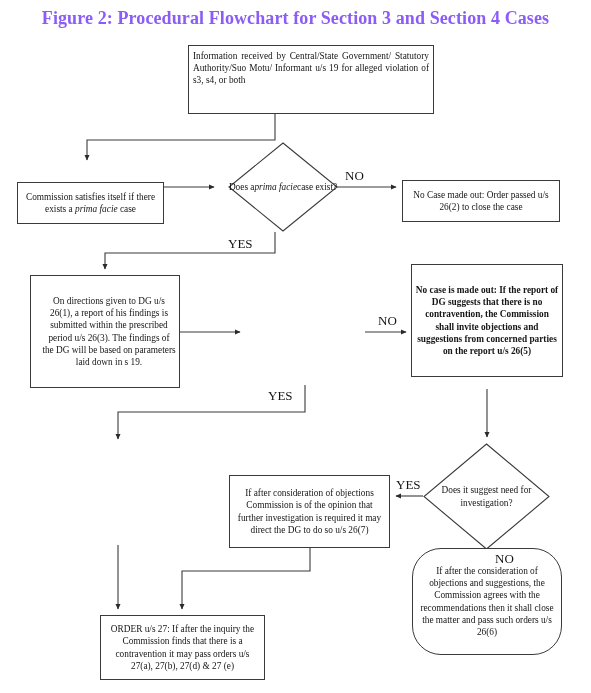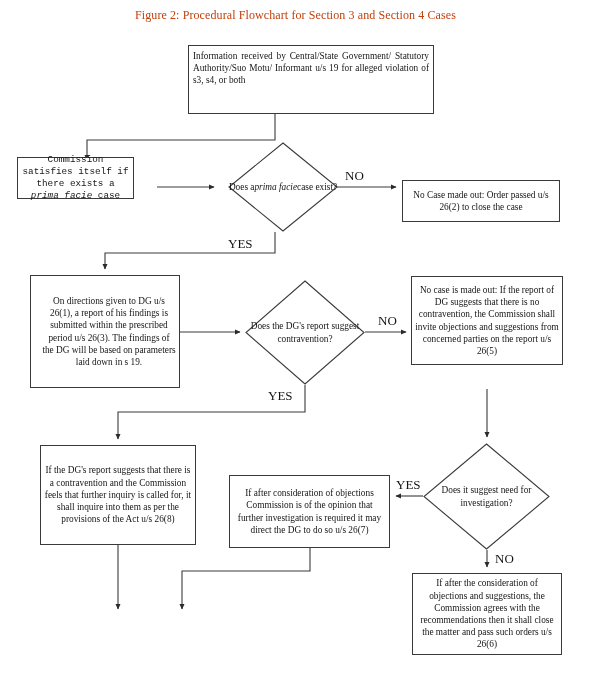--- a/index.html
+++ b/index.html
@@ -16,24 +16,24 @@
     font-family: "Liberation Serif", "DejaVu Serif", serif;
     color: #111111;
   }
   #figure-title {
     position: absolute;
     left: 0;
     top: 8px;
     width: 591px;
     text-align: center;
     font-family: "Liberation Serif", "DejaVu Serif", serif;
-    font-weight: normal;
-    font-size: 12px;
+    font-weight: bold;
+    font-size: 18px;
     letter-spacing: 0.1px;
-    color: #c2410c;
+    color: #8b5cf6;
   }
   .node {
     position: absolute;
     box-sizing: border-box;
     display: flex;
     align-items: center;
     justify-content: center;
     text-align: center;
     font-size: 9.3px;
     line-height: 12.2px;
@@ -136,67 +136,61 @@
       <path d="M118,545 L118,609" marker-end="url(#arrow)"></path>
 
       <path d="M310,532 L310,571 L182,571 L182,609" marker-end="url(#arrow)"></path>
     </g>
   </svg>
 
   <div class="node box justified" style="left:152px; top:45px; width:246px; height:69px;margin-left:36px;">
     <div class="inner">Information received by Central/State Government/ Statutory Authority/Suo Motu/ Informant u/s 19 for alleged violation of s3, s4, or both</div>
   </div>
 
-  <div class="node box" style="left:17px; top:157px; width:117px; height:42px;font-family:Liberation Mono, monospace;">
+  <div class="node box" style="left:17px; top:182px; width:147px; height:42px;">
     <div class="inner">Commission satisfies itself if there exists a <span class="it">prima facie</span> case</div>
   </div>
 
   <div class="diamond-wrap" style="left:220px; top:142px; width:110px; height:90px;margin-left:8px;">
     <svg width="110" height="90" viewBox="0 0 110 90">
       <polygon points="55,1 109,45 55,89 1,45" fill="#ffffff" stroke="#3a3a3a" stroke-width="1.1"></polygon>
     </svg>
     <div class="diamond-label">Does a <span class="it">prima facie</span> case exist?</div>
   </div>
 
   <div class="node box" style="left:402px; top:180px; width:158px; height:42px;">
     <div class="inner">No Case made out: Order passed u/s 26(2) to close the case</div>
   </div>
 
   <div class="node box" style="left:30px; top:275px; width:150px; height:113px;padding-left:11px;">
     <div class="inner">On directions given to DG u/s 26(1), a report of his findings is submitted within the prescribed period u/s 26(3). The findings of the DG will be based on parameters laid down in s 19.</div>
   </div>
 
-  <div class="diamond-wrap" style="left:245px; top:280px; width:120px; height:105px;">
-    <svg width="120" height="105" viewBox="0 0 120 105">
-      <polygon points="60,1 119,52.5 60,104 1,52.5" fill="#ffffff" stroke="#3a3a3a" stroke-width="1.1"></polygon>
-    </svg>
-    <div class="diamond-label">Does the DG's report suggest contravention?</div>
-  </div>
 
-  <div class="node box" style="left:411px; top:276px; width:152px; height:89px;">
+  <div class="node box" style="left:411px; top:264px; width:152px; height:113px;font-weight:bold;">
     <div class="inner">No case is made out: If the report of DG suggests that there is no contravention, the Commission shall invite objections and suggestions from concerned parties on the report u/s 26(5)</div>
   </div>
 
-  <div class="node box" style="left:40px; top:445px; width:156px; height:100px;">
-    <div class="inner">If the DG's report suggests that there is a contravention and the Commission feels that further inquiry is called for, it shall inquire into them as per the provisions of the Act u/s 26(8)</div>
-  </div>
 
   <div class="node box" style="left:229px; top:459px; width:161px; height:73px;margin-top:16px;">
     <div class="inner">If after consideration of objections Commission is of the opinion that further investigation is required it may direct the DG to do so u/s 26(7)</div>
   </div>
 
   <div class="diamond-wrap" style="left:423px; top:443px; width:127px; height:107px;text-decoration:underline;">
     <svg width="127" height="107" viewBox="0 0 127 107">
       <polygon points="63.5,1 126,53.5 63.5,106 1,53.5" fill="#ffffff" stroke="#3a3a3a" stroke-width="1.1"></polygon>
     </svg>
     <div class="diamond-label">Does it suggest need for investigation?</div>
   </div>
 
+  <div class="node box" style="left:100px; top:615px; width:165px; height:65px;">
+    <div class="inner">ORDER u/s 27: If after the inquiry the Commission finds that there is a contravention it may pass orders u/s 27(a), 27(b), 27(d) &amp; 27 (e)</div>
+  </div>
 
-  <div class="node box" style="left:412px; top:573px; width:150px; height:82px;">
+  <div class="node box" style="left:412px; top:548px; width:150px; height:107px;border-radius:29px;">
     <div class="inner">If after the consideration of objections and suggestions, the Commission agrees with the recommendations then it shall close the matter and pass such orders u/s 26(6)</div>
   </div>
 
   <div class="edge-label" style="left:345px; top:170px;">NO</div>
   <div class="edge-label" style="left:228px; top:238px;">YES</div>
   <div class="edge-label" style="left:378px; top:315px;">NO</div>
   <div class="edge-label" style="left:268px; top:390px;">YES</div>
   <div class="edge-label" style="left:396px; top:479px;">YES</div>
   <div class="edge-label" style="left:495px; top:553px;">NO</div>
 

